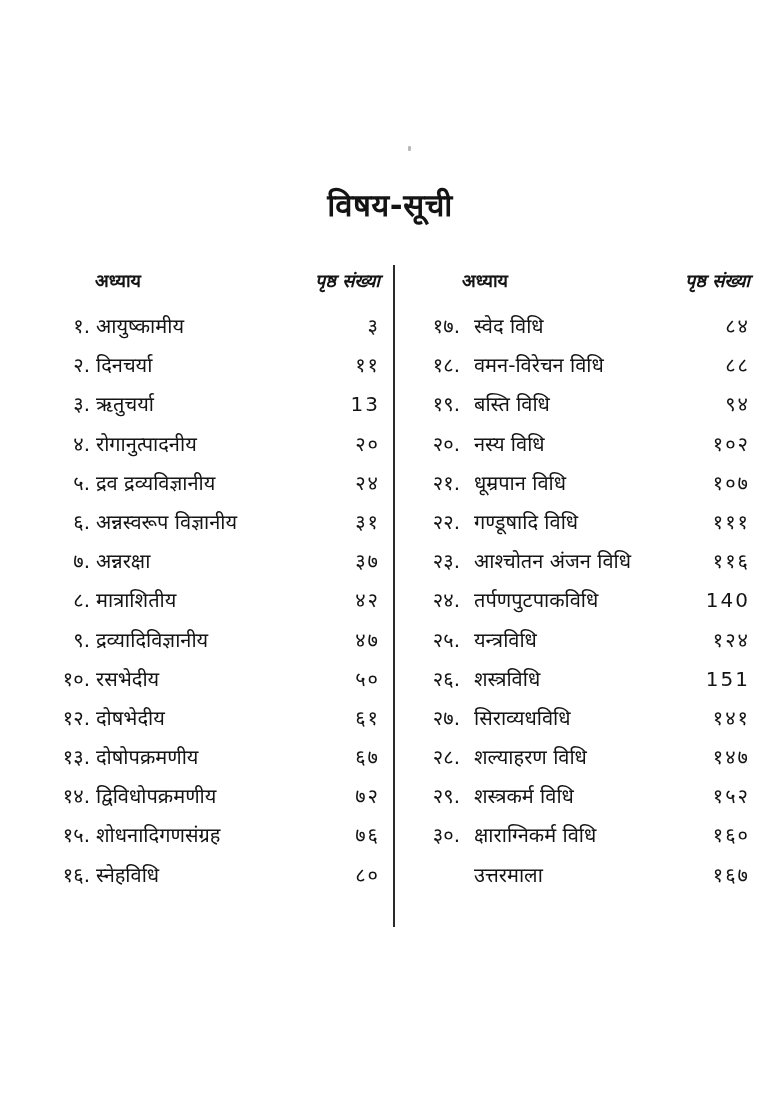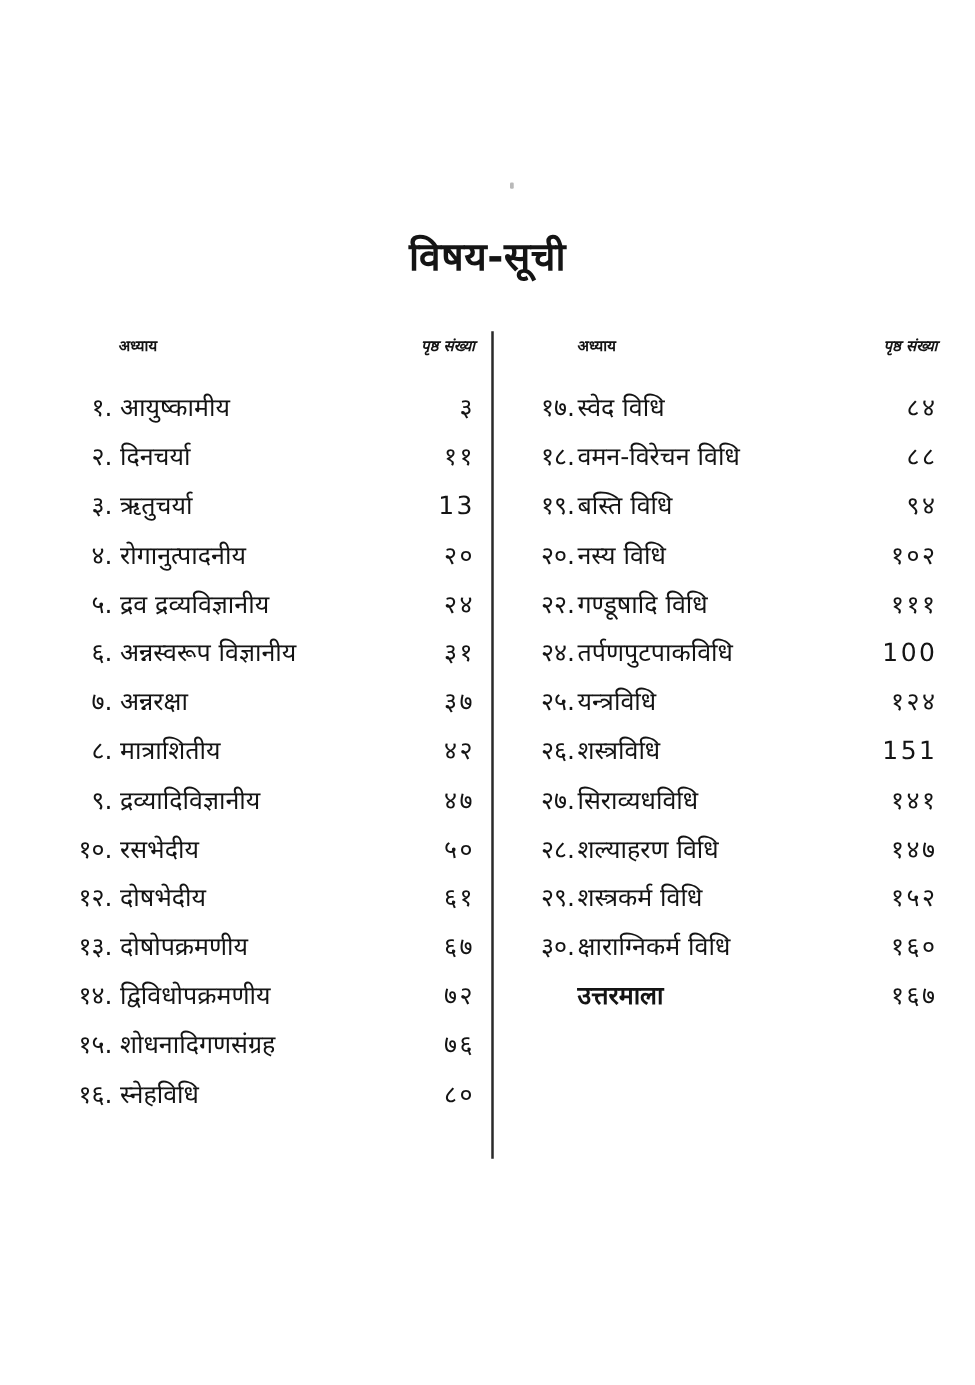--- a/index.html
+++ b/index.html
@@ -46,21 +46,21 @@
     .col {
       position: absolute;
       top: 268px;
     }
     .col.left { left: 40px; width: 340px; }
     .col.right { left: 410px; width: 340px; }
 
     .head-row {
       position: relative;
       height: 32px;
-      font-size: 12px;
+      font-size: 18px;
       font-weight: bold;
     }
     .head-row .h-chapter { position: absolute; top: 0; }
     .head-row .h-page { position: absolute; right: 0; top: 0; font-style: italic; }
     .col.left .h-chapter { left: 55px; }
     .col.right .h-chapter { left: 52px; }
 
     .rows { margin-top: 12px; }
     .row {
       position: relative;
@@ -75,30 +75,30 @@
       text-align: right;
       white-space: nowrap;
     }
     .col.right .row .num { right: calc(100% - 50px); }
     .row .name {
       position: absolute;
       left: 56px;
       top: 0;
       white-space: nowrap;
     }
-    .col.right .row .name { left: 52px; }
+    .col.right .row .name { left: 64px; }
     .row .page {
       position: absolute;
       right: 0;
       top: 0;
       letter-spacing: 2px;
       white-space: nowrap;
     }
     .row.appendix .name {
-      font-weight: bold;
+      font-weight: normal;
       left: 50px;
     }
     .col.right .rows .row:first-child { margin-top: 3px; }
   </style>
 </head>
 <body>
 
 <div class="speck"></div>
 
 <h1 class="title">विषय-सूची</h1>
@@ -209,28 +209,38 @@
         <span class="num">१९.</span>
         <span class="name">बस्ति विधि</span>
         <span class="page">९४</span>
       </div>
     <div class="row">
         <span class="num">२०.</span>
         <span class="name">नस्य विधि</span>
         <span class="page">१०२</span>
       </div>
     <div class="row">
+        <span class="num">२१.</span>
+        <span class="name">धूम्रपान विधि</span>
+        <span class="page">१०७</span>
+      </div>
+    <div class="row">
         <span class="num">२२.</span>
         <span class="name">गण्डूषादि विधि</span>
         <span class="page">१११</span>
       </div>
     <div class="row">
+        <span class="num">२३.</span>
+        <span class="name">आश्चोतन अंजन विधि</span>
+        <span class="page">११६</span>
+      </div>
+    <div class="row">
         <span class="num">२४.</span>
         <span class="name">तर्पणपुटपाकविधि</span>
-        <span class="page">100</span>
+        <span class="page">140</span>
       </div>
     <div class="row">
         <span class="num">२५.</span>
         <span class="name">यन्त्रविधि</span>
         <span class="page">१२४</span>
       </div>
     <div class="row">
         <span class="num">२६.</span>
         <span class="name">शस्त्रविधि</span>
         <span class="page">151</span>

